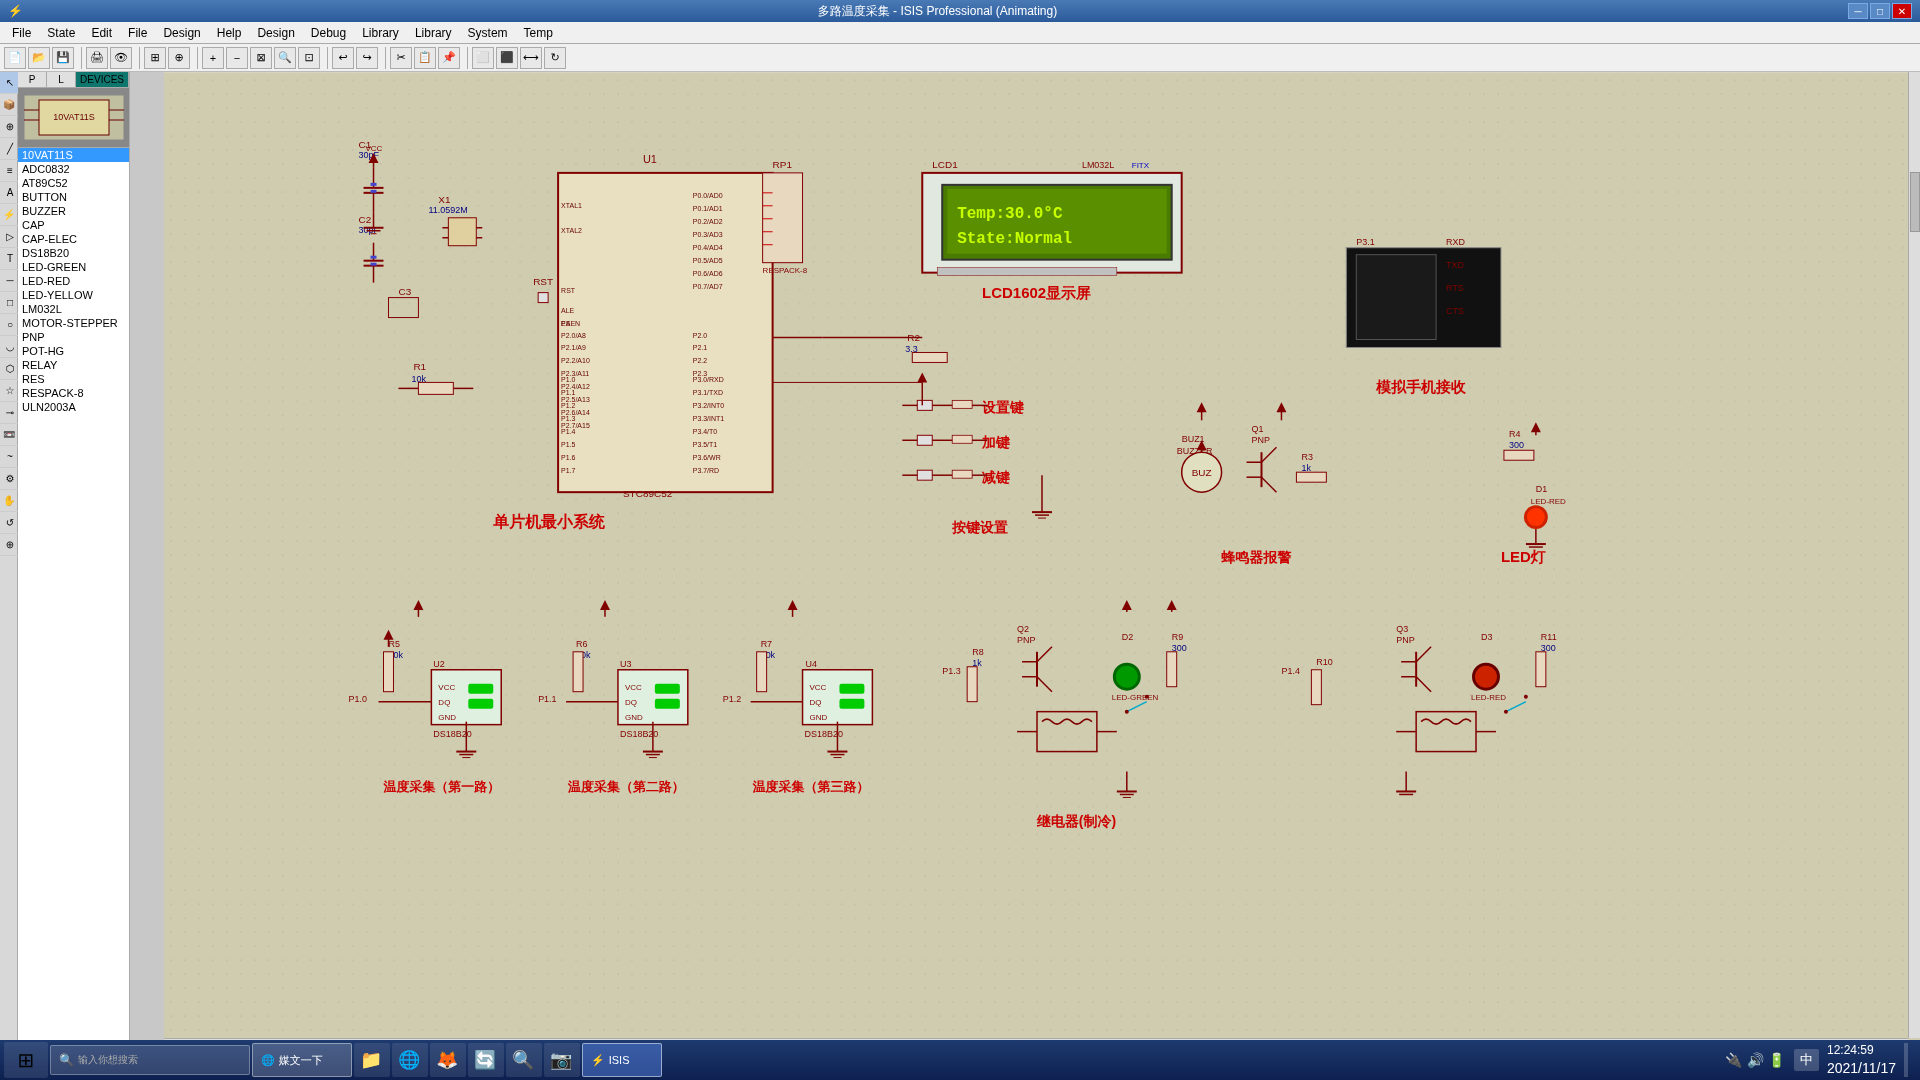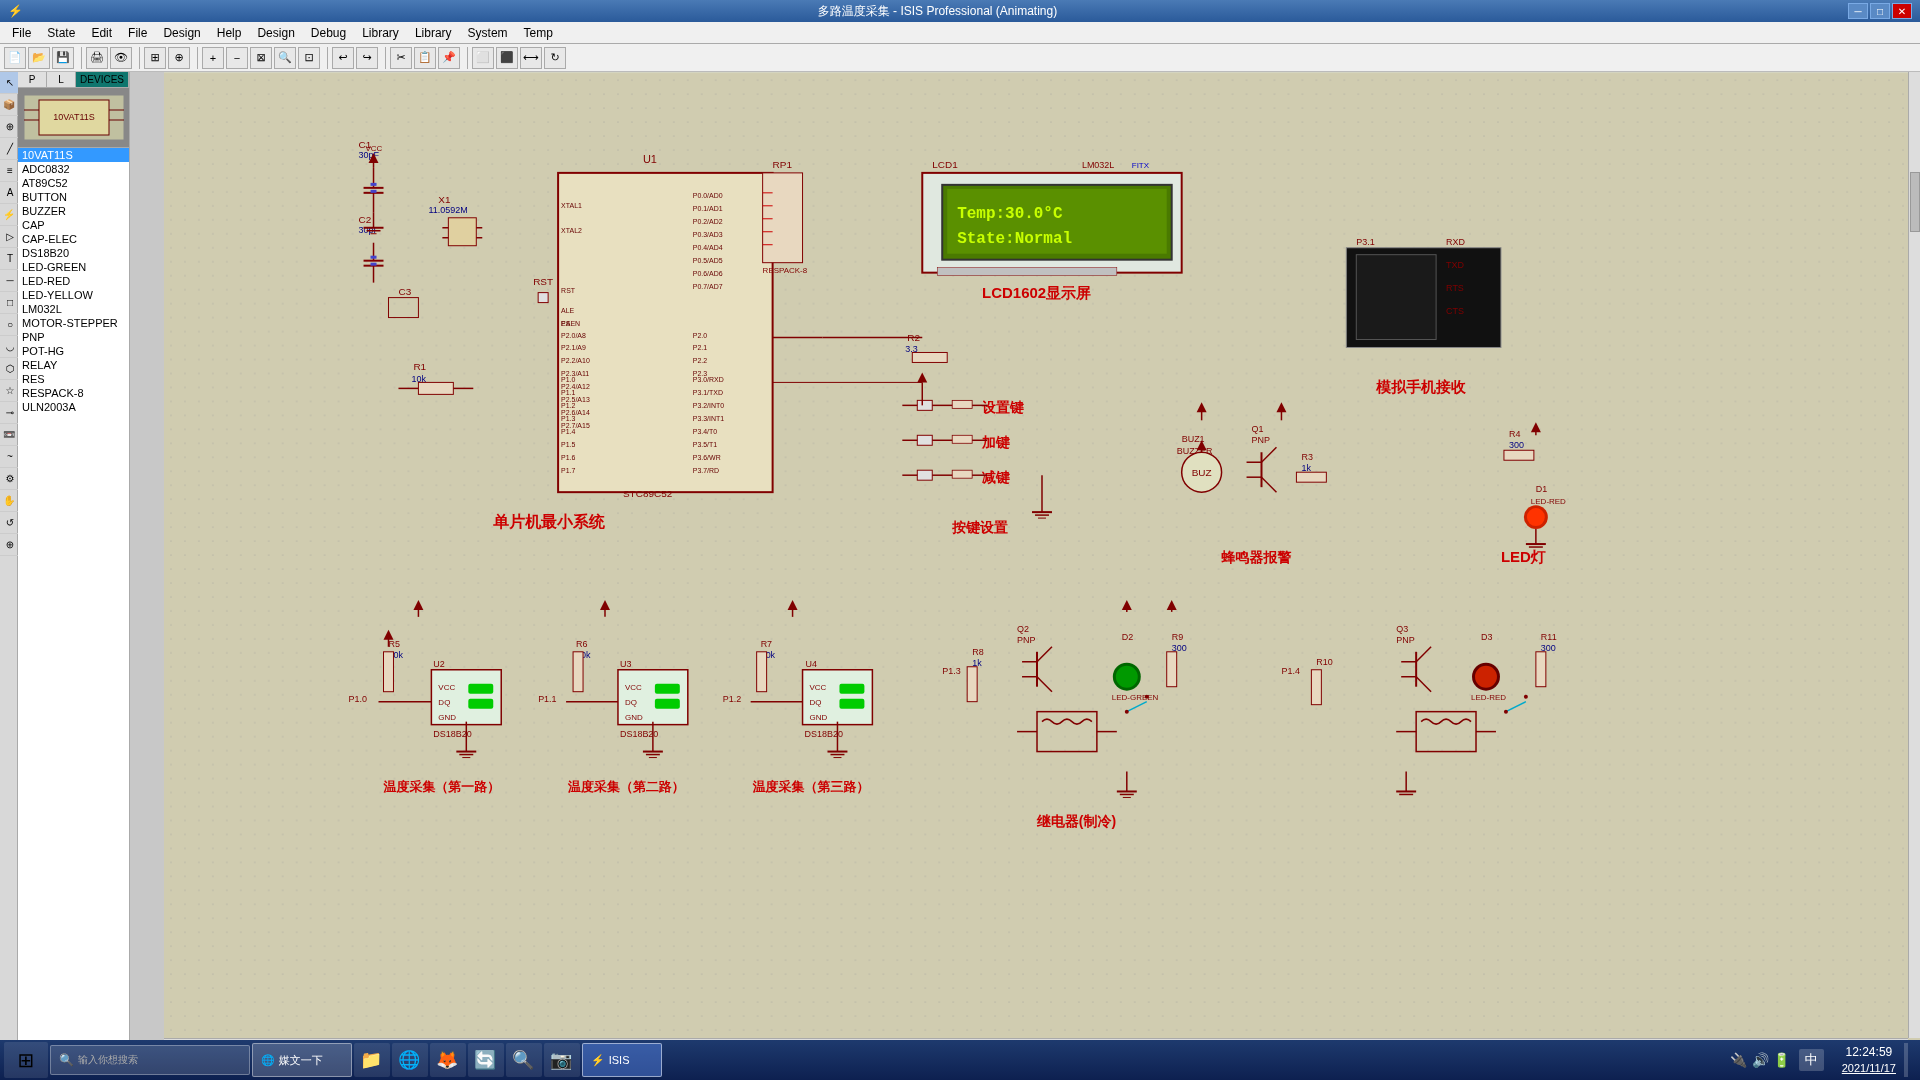--- a/index.html
+++ b/index.html
@@ -661,19 +661,19 @@
     <span>ISIS</span>
   </div>
 
   <div style="margin-left:auto; display:flex; align-items:center; gap:8px; color:white; font-size:11px; padding-right:8px;">
     <span style="display:flex; gap:4px;">
       <span style="font-size:14px;">🔌</span>
       <span style="font-size:14px;">🔊</span>
       <span style="font-size:14px;">🔋</span>
     </span>
     <span style="background:rgba(255,255,255,0.2); padding:2px 6px; border-radius:2px; font-size:13px;">中</span>
-    <div style="text-align:center; line-height:1.4;margin-left:10px;">
+    <div style="line-height:1.4;">
       <div style="font-size:12px;">12:24:59</div>
-      <div style="font-size:11px;text-decoration:underline;">2021/11/17</div>
+      <div style="font-size:14px;">2021/11/17</div>
     </div>
     <span style="width:4px; height:34px; background:rgba(255,255,255,0.2); display:inline-block;"></span>
   </div>
 </div>
 
 </body></html>

